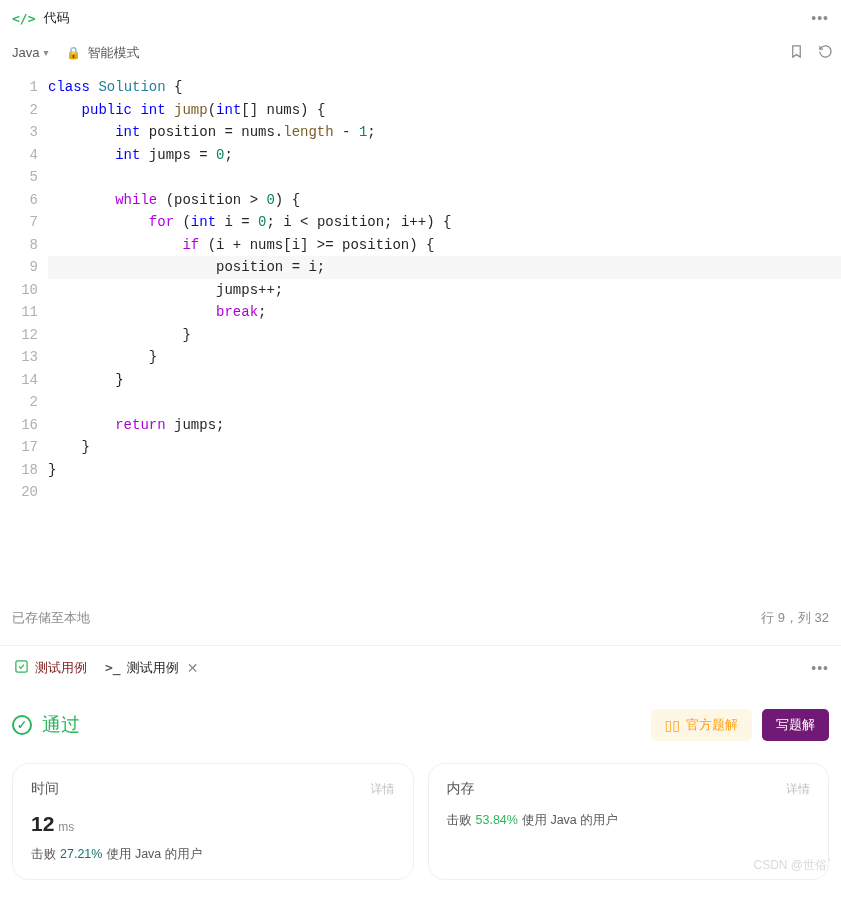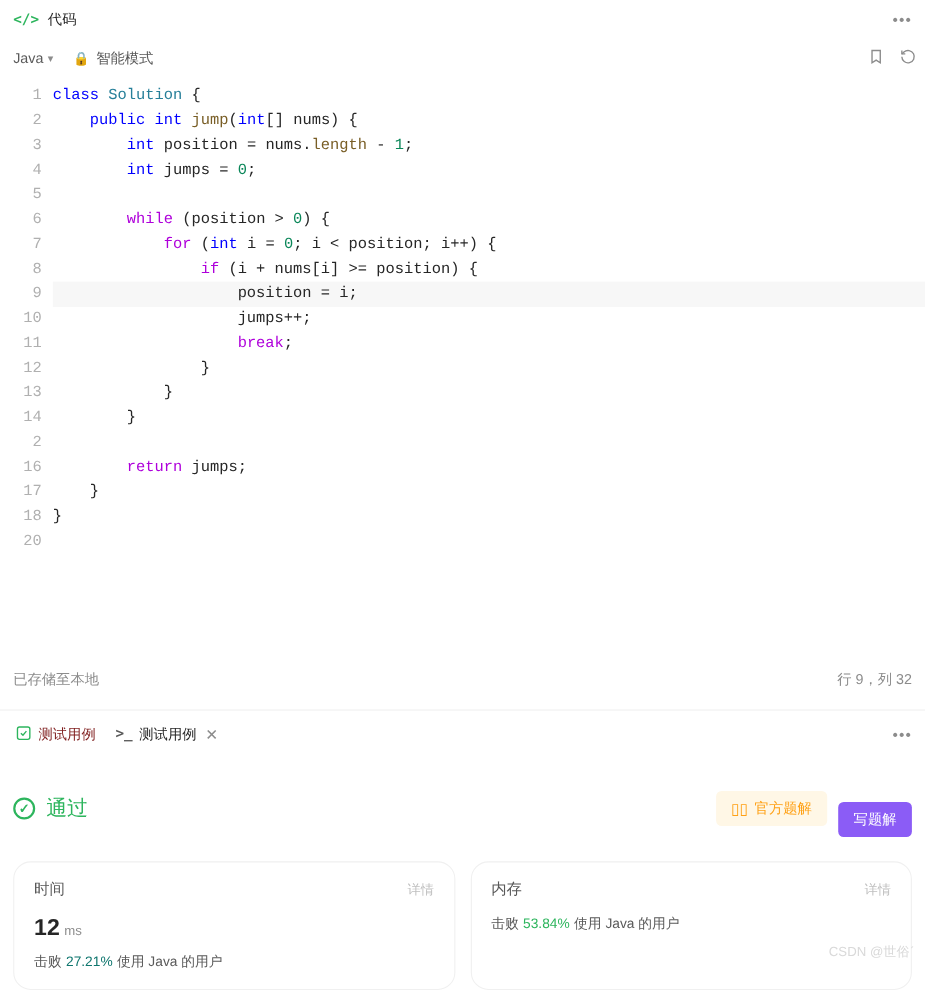--- a/index.html
+++ b/index.html
@@ -151,24 +151,23 @@
   .pass-text { color: #2db55d; font-size: 19px; font-weight: 500; }
   .result-right { display: flex; align-items: center; gap: 10px; }
   .btn-secondary {
     background: #fff7e6; color: #ffa116;
     padding: 7px 14px; border-radius: 5px; font-size: 13px;
     display: flex; align-items: center; gap: 6px;
     cursor: pointer;
   }
   .book-icon { font-size: 14px; }
   .btn-primary {
-    background: #8b5cf6; color: #fff;
+    background: #701a75; color: #fff;
     padding: 7px 14px; border-radius: 5px; font-size: 13px;
     cursor: pointer;
-    margin-top: 20px;
   }
 
   
   .cards { display: flex; gap: 14px; }
   .card {
     flex: 1; border: 1px solid #f0f0f0; border-radius: 16px;
     padding: 16px 18px;
   }
   .card-top { display: flex; justify-content: space-between; align-items: center; margin-bottom: 14px; }
   .card-title { font-size: 14px; color: #595959; }

